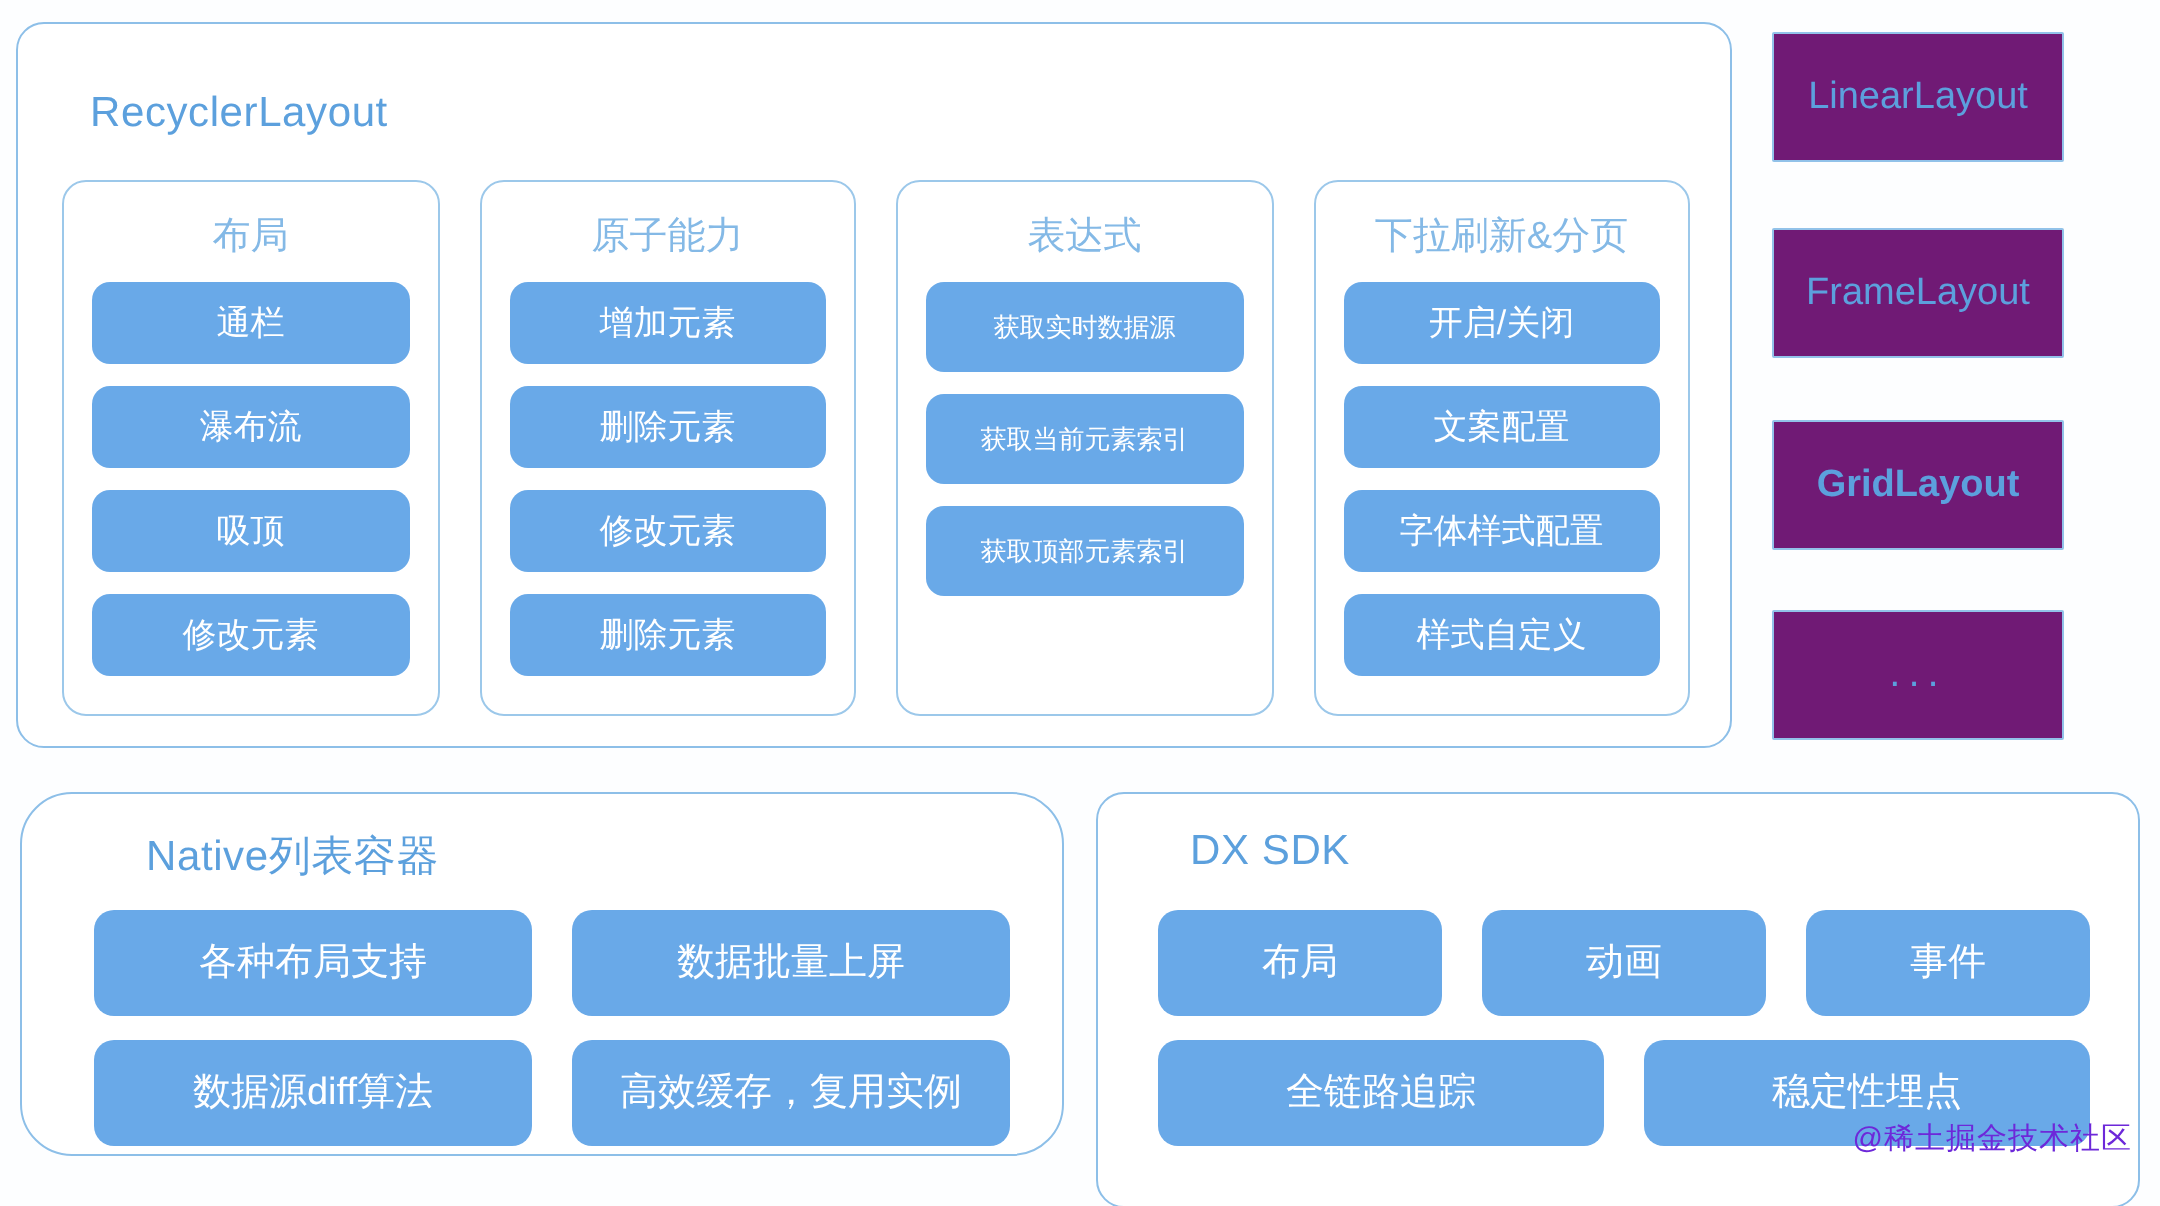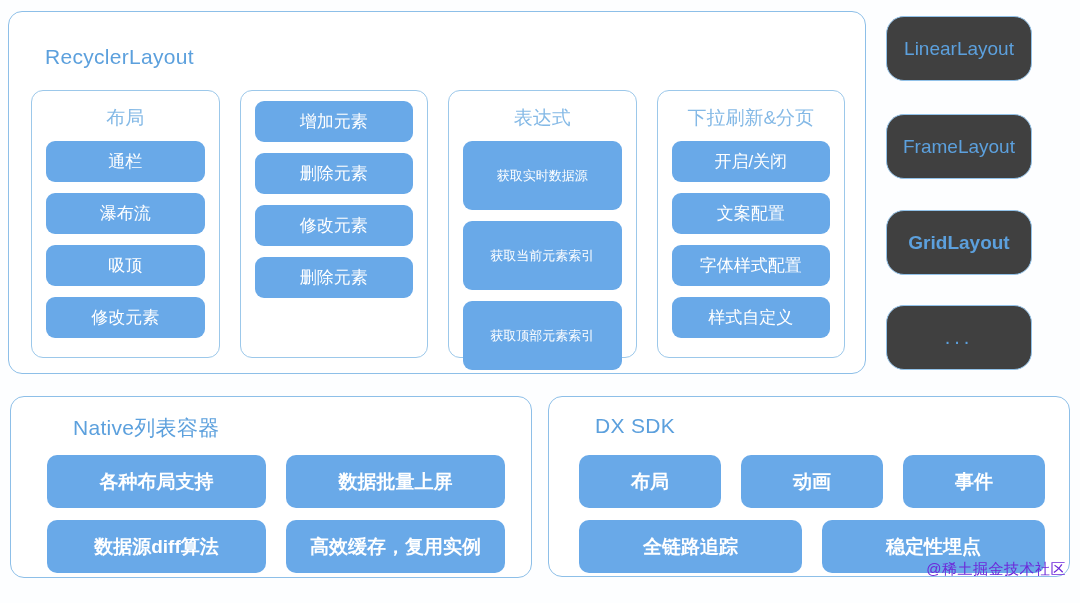--- a/index.html
+++ b/index.html
@@ -67,67 +67,67 @@
     color:#ffffff;
     border-radius:9px;
     text-align:center;
     font-size:17px;
     line-height:1;
     padding:12px 0;
     box-sizing:border-box;
     white-space:nowrap;
     overflow:hidden;
   }
-  .pill.small{ font-size:13px; padding:28px 2px; }
+  .pill.small{ font-size:13px; padding:16px 2px; }
 
   
   .side-card{
     position:absolute;
     left:886px;
     width:146px;
     height:65px;
-    background:#404040;
+    background:#701a75;
     border:1.3px solid #92c2e9;
-    border-radius:18px;
+    border-radius:1px;
     box-sizing:border-box;
     display:flex;
     align-items:center;
     justify-content:center;
   }
   .side-card-label{
     color:#5ca0dd;
     font-size:19px;
     white-space:nowrap;
   }
   .side-card-label.dots{ letter-spacing:4px; font-size:20px; }
   #side-0{ top:16px; }
   #side-1{ top:114px; }
   #side-2{ top:210px;font-weight:bold; }
   #side-3{ top:305px; }
 
   
-  #native-panel{ left:10px; top:396px; width:522px; height:182px; }
-  #dx-panel{ left:548px; top:396px; width:522px; height:181px; }
+  #native-panel{ left:10px; top:396px; width:522px; height:182px;border-radius:26px; }
+  #dx-panel{ left:548px; top:396px; width:522px; height:208px; }
   .bottom-title{
     position:absolute;
     left:62px; top:17px;
   }
   #dx-panel .bottom-title{ left:46px; }
 
   .bottom-grid{
     position:absolute;
     left:32px; right:24px;
     top:58px;
     display:flex;
     flex-direction:column;
     gap:12px;
   }
   #native-panel .bottom-grid{ left:36px; right:26px; }
   #dx-panel .bottom-grid{ left:30px; right:24px; }
-  .brow{ display:flex; gap:20px;font-weight:bold; }
+  .brow{ display:flex; gap:20px; }
   .brow .pill{ flex:1 1 0; font-size:19px; padding:17px 4px; border-radius:10px; }
 
   
   #watermark{
     position:absolute;
     right:14px;
     bottom:24px;
     color:#6d28d9;
     font-size:15px;
     letter-spacing:.5px;
@@ -149,20 +149,21 @@
         <div class="sub-card-title">布局</div>
         <div class="pill-list">
           <div class="pill">通栏</div>
           <div class="pill">瀑布流</div>
           <div class="pill">吸顶</div>
           <div class="pill">修改元素</div>
         </div>
       </div>
 
       <div class="sub-card">
+        <div class="sub-card-title">原子能力</div>
         <div class="pill-list">
           <div class="pill">增加元素</div>
           <div class="pill">删除元素</div>
           <div class="pill">修改元素</div>
           <div class="pill">删除元素</div>
         </div>
       </div>
 
       <div class="sub-card">
         <div class="sub-card-title">表达式</div>

